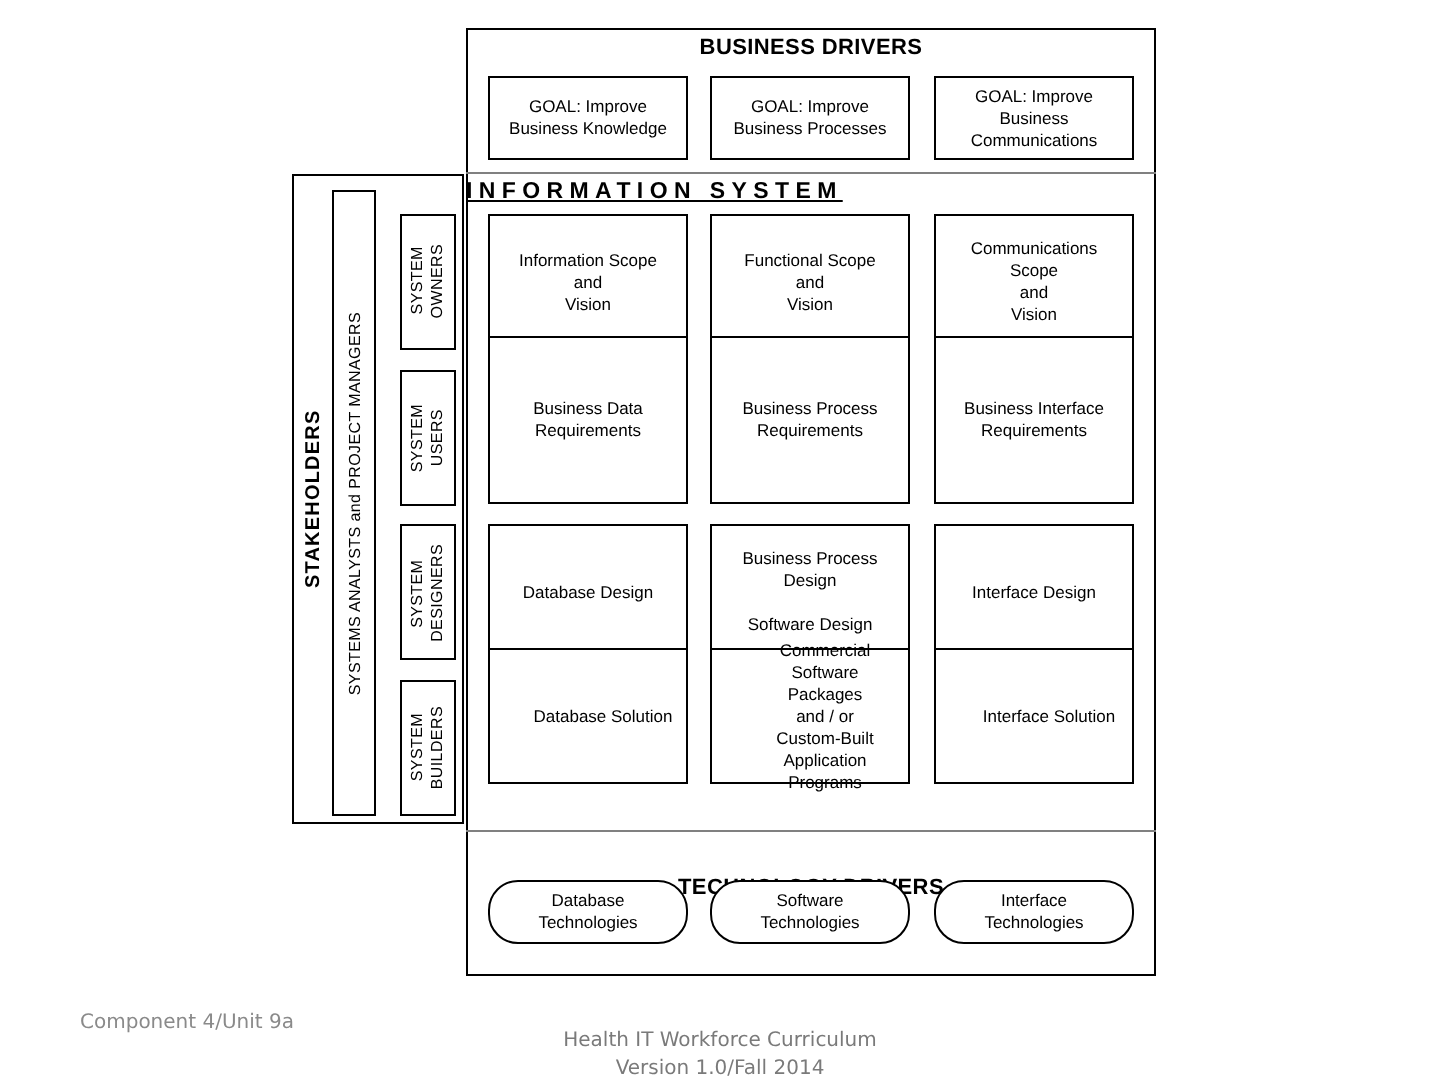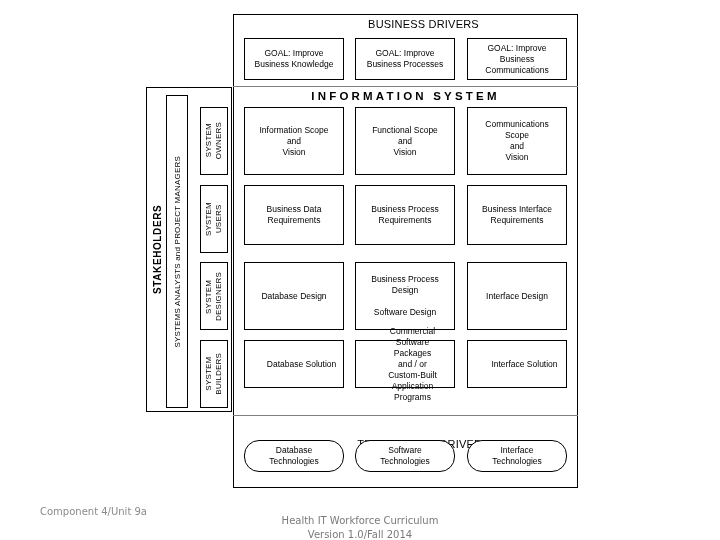--- a/index.html
+++ b/index.html
@@ -39,39 +39,38 @@
     width: 86px;
     height: 325px;
   }
 
   
   .band-title {
     position: absolute;
     width: 345px;
     left: 233px;
     text-align: center;
-    font-weight: normal;
+    font-weight: bold;
     font-size: 11px;
     letter-spacing: 0.2px;
     line-height: 13px;
-    margin-left: 18px;
   }
   #business-drivers-title { top: 18px; }
   #technology-drivers-title { top: 438px; }
 
   #information-system-title {
     position: absolute;
     left: 233px;
     width: 345px;
     top: 89px;
-    text-align: center;
     font-weight: bold;
     font-size: 11.5px;
     letter-spacing: 3.2px;
     line-height: 14px;
+    text-decoration: underline;
   }
 
   
   .band-rule {
     position: absolute;
     left: 233px;
     width: 345px;
     height: 0;
     border-top: 1px solid #808080;
   }
@@ -99,23 +98,23 @@
   .col2 { left: 467px; width: 100px; }
 
   
   .goal-box { top: 38px; height: 42px; }
 
   
   .tech-box { top: 440px; height: 32px; border-radius: 15px; }
 
   
   .row0 { top: 107px; height: 68px; }
-  .row1 { top: 185px; height: 60px; }
+  .row1 { top: 168px; height: 84px; }
   .row2 { top: 262px; height: 68px; }
-  .row3 { top: 340px; height: 48px; padding-left: 15px; }
+  .row3 { top: 324px; height: 68px; padding-left: 15px; }
 
   
   .vtext {
     position: absolute;
     writing-mode: vertical-rl;
     transform: rotate(180deg);
     text-align: center;
     white-space: nowrap;
   }
 

